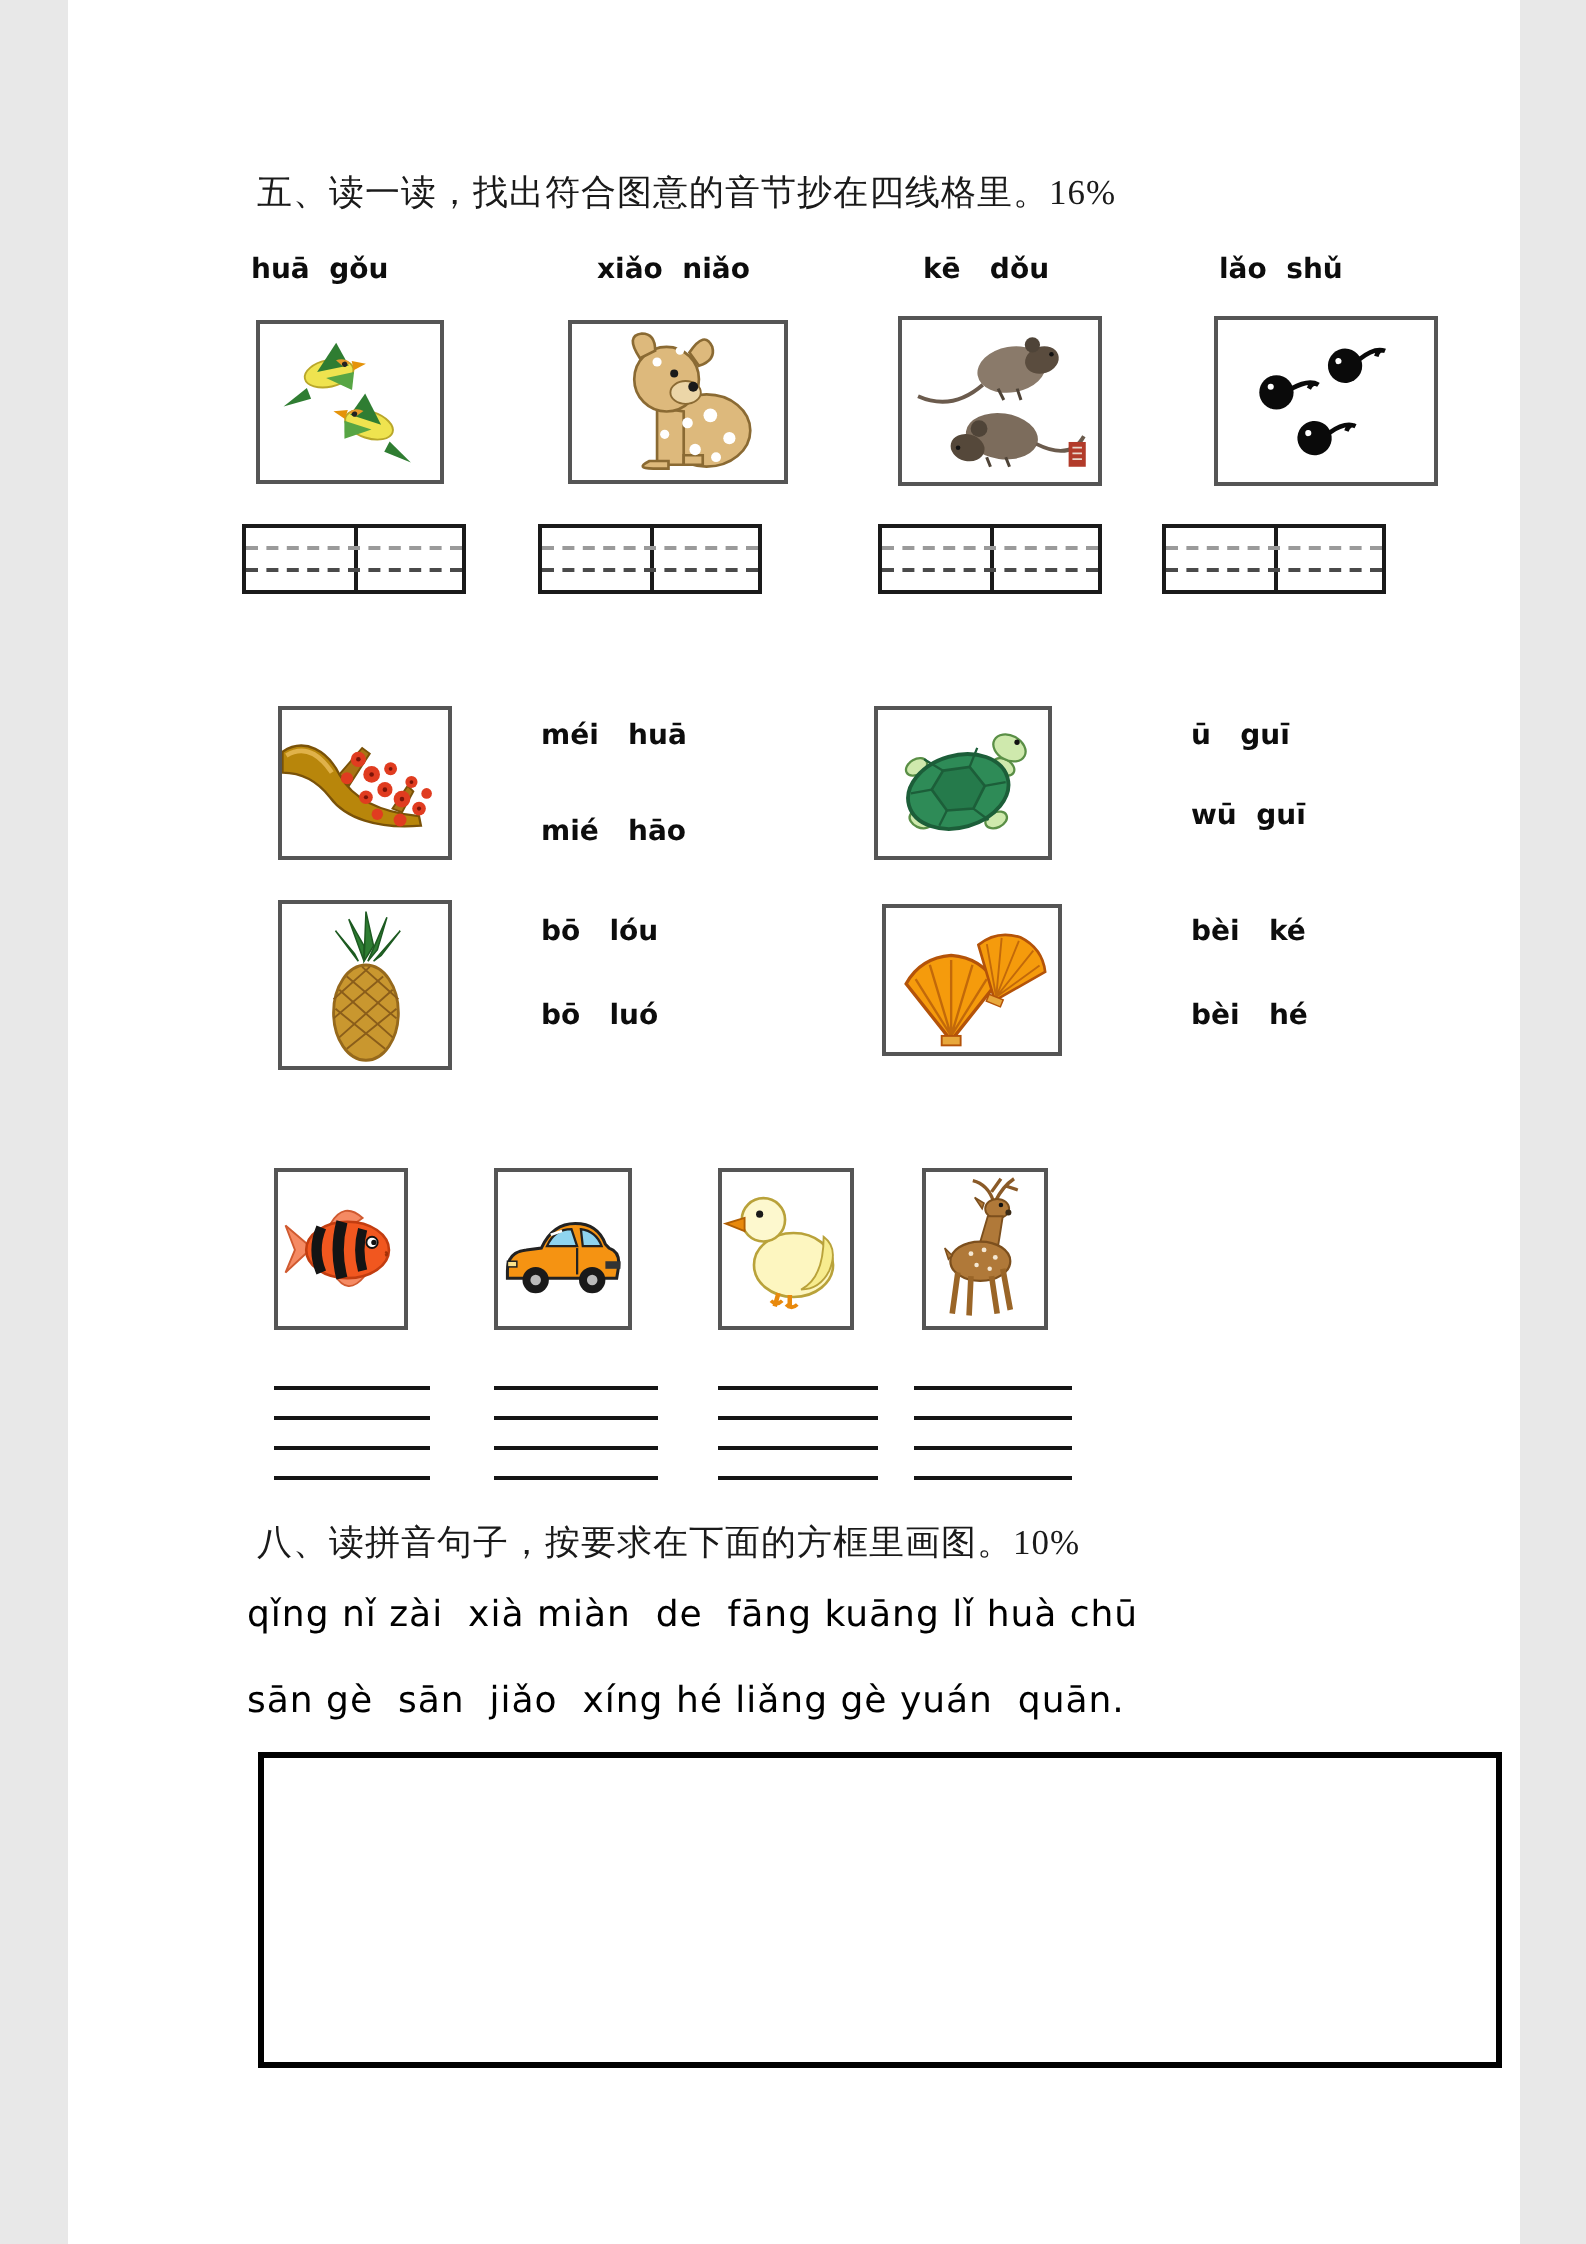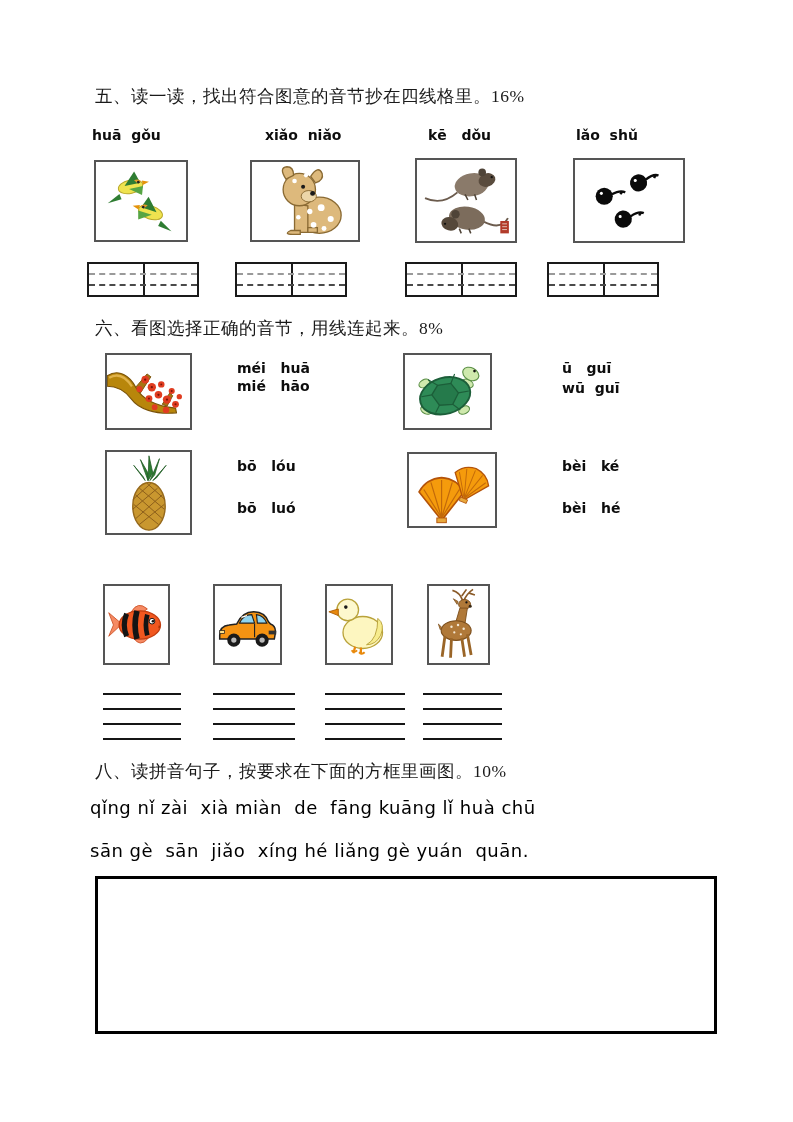--- a/index.html
+++ b/index.html
@@ -1,18 +1,18 @@
 <!DOCTYPE html>
 <html lang="zh"><head>
 <meta charset="utf-8">
 <style>
   html,body{margin:0;padding:0;background:#e8e8e8;}
   .sheet{
     position:relative;
-    width:793px;height:1122px;
+    width:726px;height:1122px;
     margin:0 auto;
     background:#ffffff;
     font-family:"Liberation Serif","DejaVu Serif",serif;
     color:#111;
     overflow:hidden;
   }
   .abs{position:absolute;}
   .sec-title{
     font-size:17.5px;
     letter-spacing:0.5px;
@@ -180,21 +180,20 @@
     <div class="vline"></div>
       <div class="dash1"></div>
       <div class="dash2"></div>
   </div>
   <div class="wgrid" style="left:547px;top:262px;">
     <div class="vline"></div>
       <div class="dash1"></div>
       <div class="dash2"></div>
   </div>
 
-  <div class="abs sec-title" style="left:95px;top:316px;">六、看图选择正确的音节，用线连起来。8%</div>
 
   <div class="img-frame" style="left:105px;top:353px;width:87px;height:77px;">
     <svg viewBox="0 0 87 77">
       <path d="M0,22 C12,14 24,22 30,34 C37,47 52,54 72,56 L73,61 C50,63 33,57 25,46 C18,37 9,33 0,33 Z" fill="#b8860b" stroke="#7a5208" stroke-width="1.2"></path>
       <path d="M2,24 C12,18 20,24 26,33" stroke="#e0b24a" stroke-width="2.4" fill="none"></path>
       <path d="M30,34 L42,20 L46,23 L35,40 Z" fill="#a87414" stroke="#7a5208" stroke-width="1"></path>
       <path d="M58,52 L66,40 L69,43 L63,54 Z" fill="#a87414" stroke="#7a5208" stroke-width="1"></path>
       <g fill="#e03c20">
         <circle cx="40" cy="26" r="4"></circle>
           <circle cx="47" cy="34" r="4.4"></circle>
@@ -216,21 +215,21 @@
           <circle cx="63" cy="47" r="1.2"></circle>
         <circle cx="72" cy="52" r="1.1"></circle>
           <circle cx="44" cy="46" r="1.1"></circle>
         <circle cx="57" cy="31" r="1"></circle>
           <circle cx="68" cy="38" r="1"></circle>
       </g>
     </svg>
   </div>
 
   <span class="abs pinyin" style="left:237px;top:360px;">méi   huā</span>
-  <span class="abs pinyin" style="left:237px;top:378px;">mié   hāo</span>
+  <span class="abs pinyin" style="left:237px;top:408px;">mié   hāo</span>
 
   <div class="img-frame" style="left:403px;top:353px;width:89px;height:77px;">
     <svg viewBox="0 0 89 77">
       <g fill="#cfe9ad" stroke="#5a8f46" stroke-width="1.2">
         <ellipse cx="20" cy="30" rx="6" ry="4" transform="rotate(-30 20 30)"></ellipse>
         <ellipse cx="22" cy="58" rx="6" ry="4" transform="rotate(25 22 58)"></ellipse>
         <ellipse cx="62" cy="58" rx="6" ry="4" transform="rotate(-25 62 58)"></ellipse>
         <ellipse cx="66" cy="30" rx="6" ry="4" transform="rotate(30 66 30)"></ellipse>
         <ellipse cx="69" cy="20" rx="9" ry="6.5" transform="rotate(28 69 20)"></ellipse>
       </g>
@@ -239,21 +238,21 @@
       <g stroke="#1c5e39" stroke-width="1.4" fill="#257a4b">
         <polygon points="34,32 48,30 56,40 50,52 36,53 28,42"></polygon>
       </g>
       <g stroke="#1c5e39" stroke-width="1.2">
         <path d="M34,32 L24,26 M48,30 L52,20 M56,40 L67,38 M50,52 L58,58 M36,53 L32,61 M28,42 L17,44"></path>
       </g>
     </svg>
   </div>
 
   <span class="abs pinyin" style="left:562px;top:360px;">ū   guī</span>
-  <span class="abs pinyin" style="left:562px;top:380px;">wū  guī</span>
+  <span class="abs pinyin" style="left:562px;top:400px;">wū  guī</span>
 
   <div class="img-frame" style="left:105px;top:450px;width:87px;height:85px;">
     <svg viewBox="0 0 87 85">
       <g fill="#2e7d32" stroke="#1d5a21" stroke-width="0.8">
         <path d="M43,30 L35,8 L43,22 Z"></path>
         <path d="M43,30 L44,4 L48,22 Z"></path>
         <path d="M45,30 L55,7 L50,24 Z"></path>
         <path d="M40,30 L28,14 L38,26 Z"></path>
         <path d="M48,30 L62,14 L52,27 Z"></path>
       </g>

